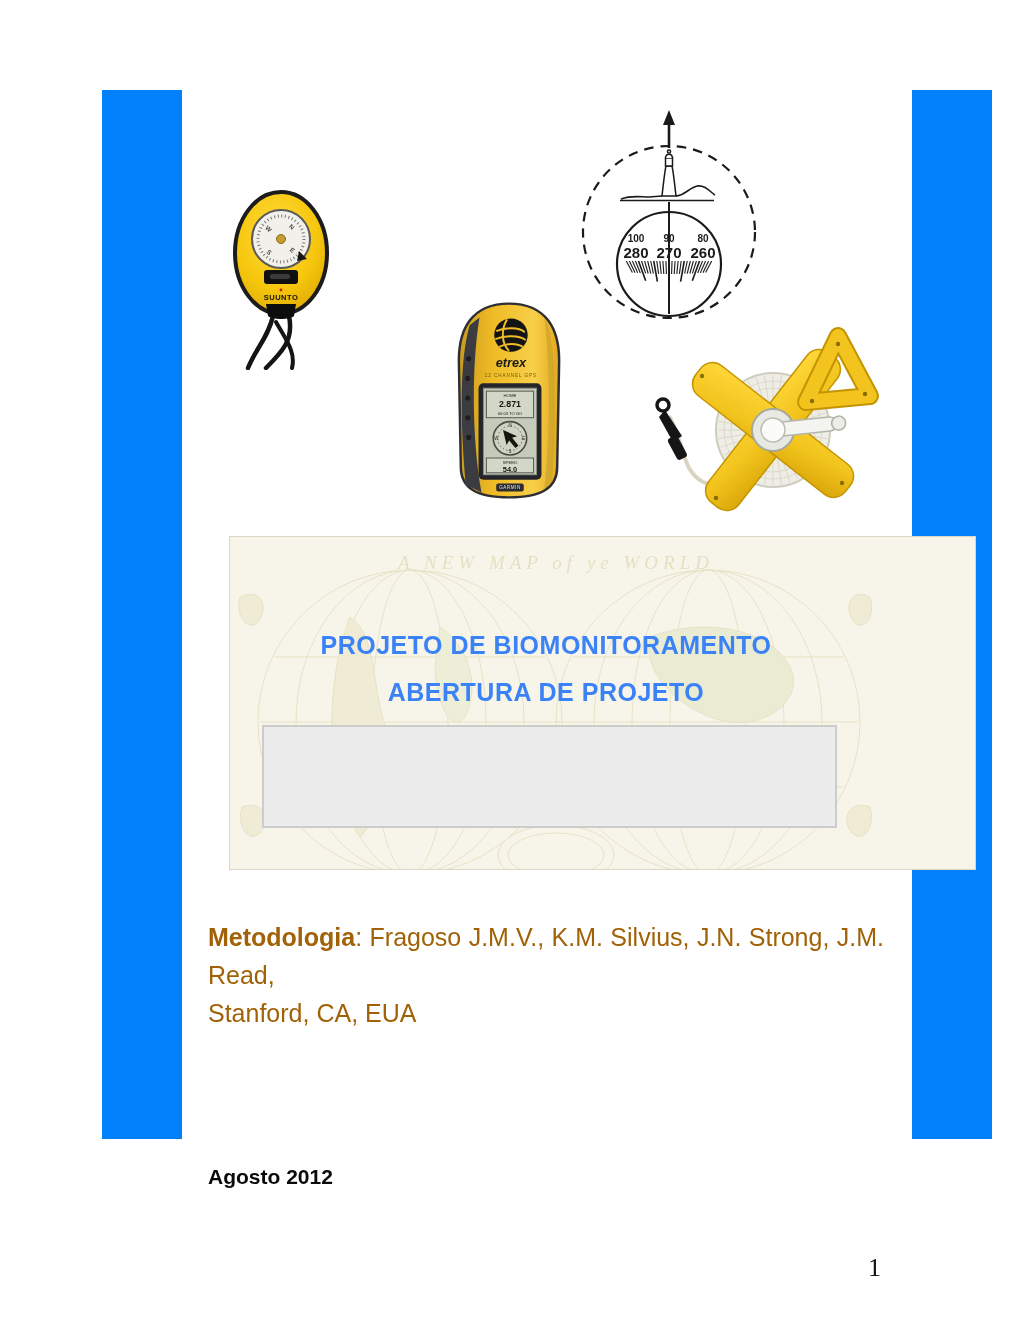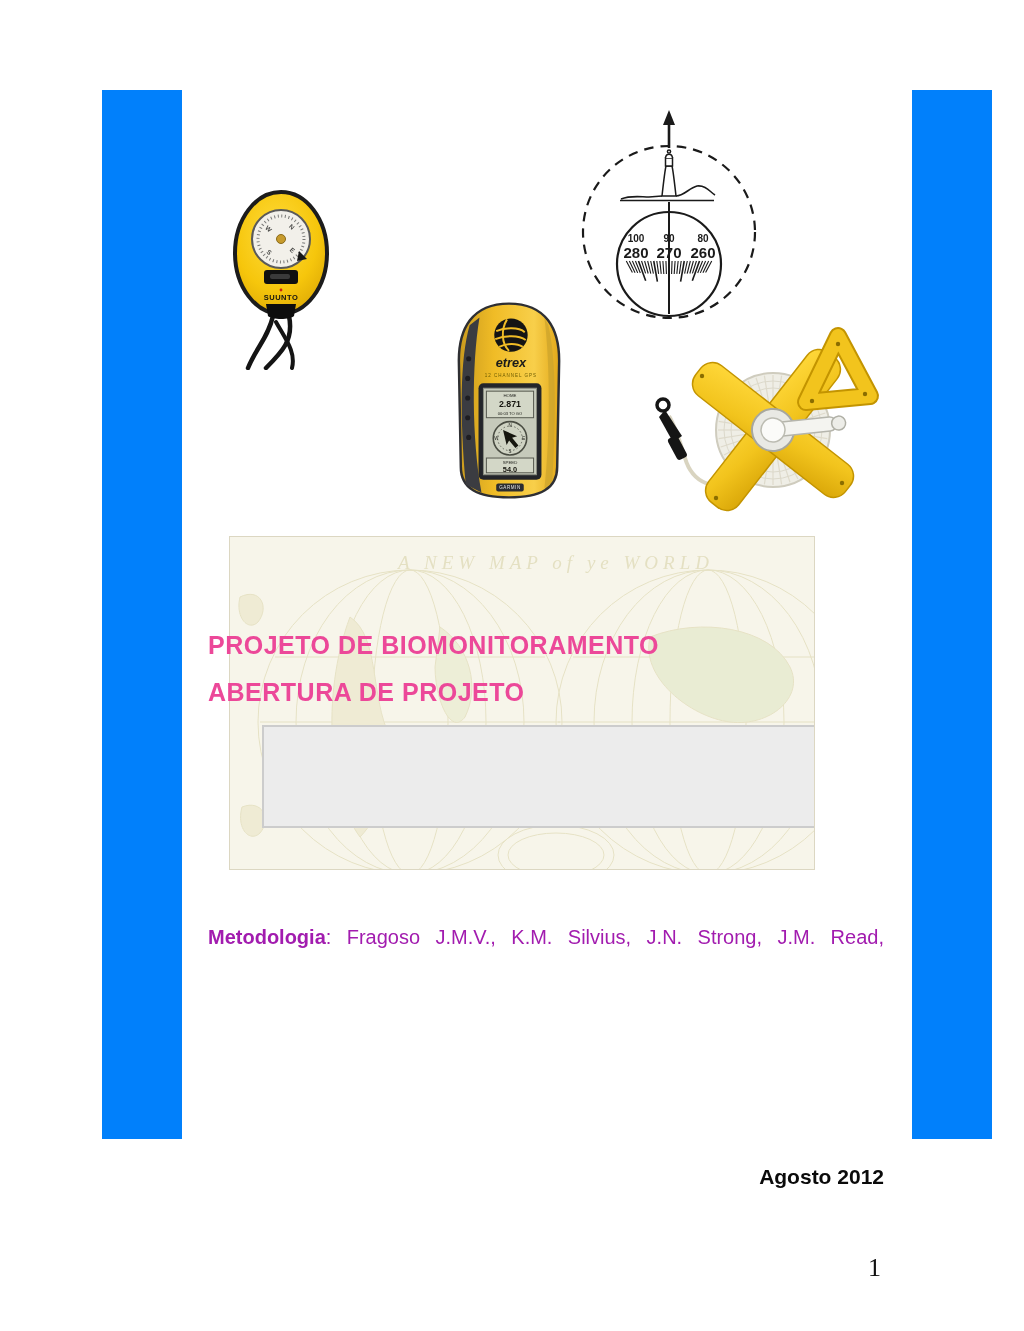--- a/index.html
+++ b/index.html
@@ -3,32 +3,32 @@
 <meta charset="utf-8">
 <style>
   html,body{margin:0;padding:0;background:#fff;}
   .page{position:relative;width:1024px;height:1331px;background:#ffffff;overflow:hidden;
         font-family:"Liberation Sans",sans-serif;color:#000;}
   .bluebar{position:absolute;top:90px;width:80px;height:1049px;background:#0180fb;}
   .bluebar.left{left:102px;}
   .bluebar.right{left:912px;}
   .img-abs{position:absolute;}
   
-  .map-panel{position:absolute;left:229px;top:536px;width:586px;height:334px;
+  .map-panel{position:absolute;left:229px;top:536px;width:747px;height:334px;
              border:1px solid #dcd7c2;box-sizing:border-box;overflow:hidden;background:#f7f5ea;}
   .map-panel svg{position:absolute;left:0;top:0;}
-  .doc-title{position:absolute;left:208px;top:622px;width:676px;
-             font-weight:bold;font-size:25px;line-height:47px;color:#ec4899;letter-spacing:.5px;}
+  .doc-title{position:absolute;left:208px;top:622px;width:676px;text-align:center;
+             font-weight:bold;font-size:25px;line-height:47px;color:#3b82f6;letter-spacing:.5px;}
   .gray-box{position:absolute;left:262px;top:725px;width:575px;height:103px;
             background:#ececec;border:2px solid #cccccc;box-sizing:border-box;}
   
   .body-text{position:absolute;left:208px;top:918px;width:676px;
-             font-size:20px;line-height:38px;color:#a21caf;}
+             font-size:25px;line-height:38px;color:#a16207;}
   .body-text .just{text-align:justify;text-align-last:justify;-moz-text-align-last:justify;}
-  .footer-date{position:absolute;left:208px;top:1158px;width:676px;text-align:right;
+  .footer-date{position:absolute;left:208px;top:1158px;width:676px;text-align:left;
                font-weight:bold;font-size:21px;line-height:38px;color:#0a0a0a;}
   .page-number{position:absolute;left:868px;top:1253px;font-family:"Liberation Serif",serif;
                font-size:26px;color:#111;}
   svg text{font-family:"Liberation Sans",sans-serif;}
   .serif-txt{font-family:"Liberation Serif",serif;}
 </style>
 </head>
 <body>
 
 <div class="page">
@@ -306,19 +306,20 @@
     <div class="gray-box" style="position:absolute;left:32px;top:188px;border:2px solid #cccccc;width:575px;height:103px;background:#ececec;"></div>
   </div>
 
   <div class="doc-title">
     <div>PROJETO DE BIOMONITORAMENTO</div>
     <div>ABERTURA DE PROJETO</div>
   </div>
 
   <div class="body-text">
     <div class="just"><b>Metodologia</b><span>: Fragoso J.M.V., K.M. Silvius, J.N. Strong, J.M. Read,</span></div>
+    <div>Stanford, CA, EUA</div>
   </div>
 
   <div class="footer-date">Agosto 2012</div>
 
   <div class="page-number">1</div>
 
 </div>
 
 </body></html>

